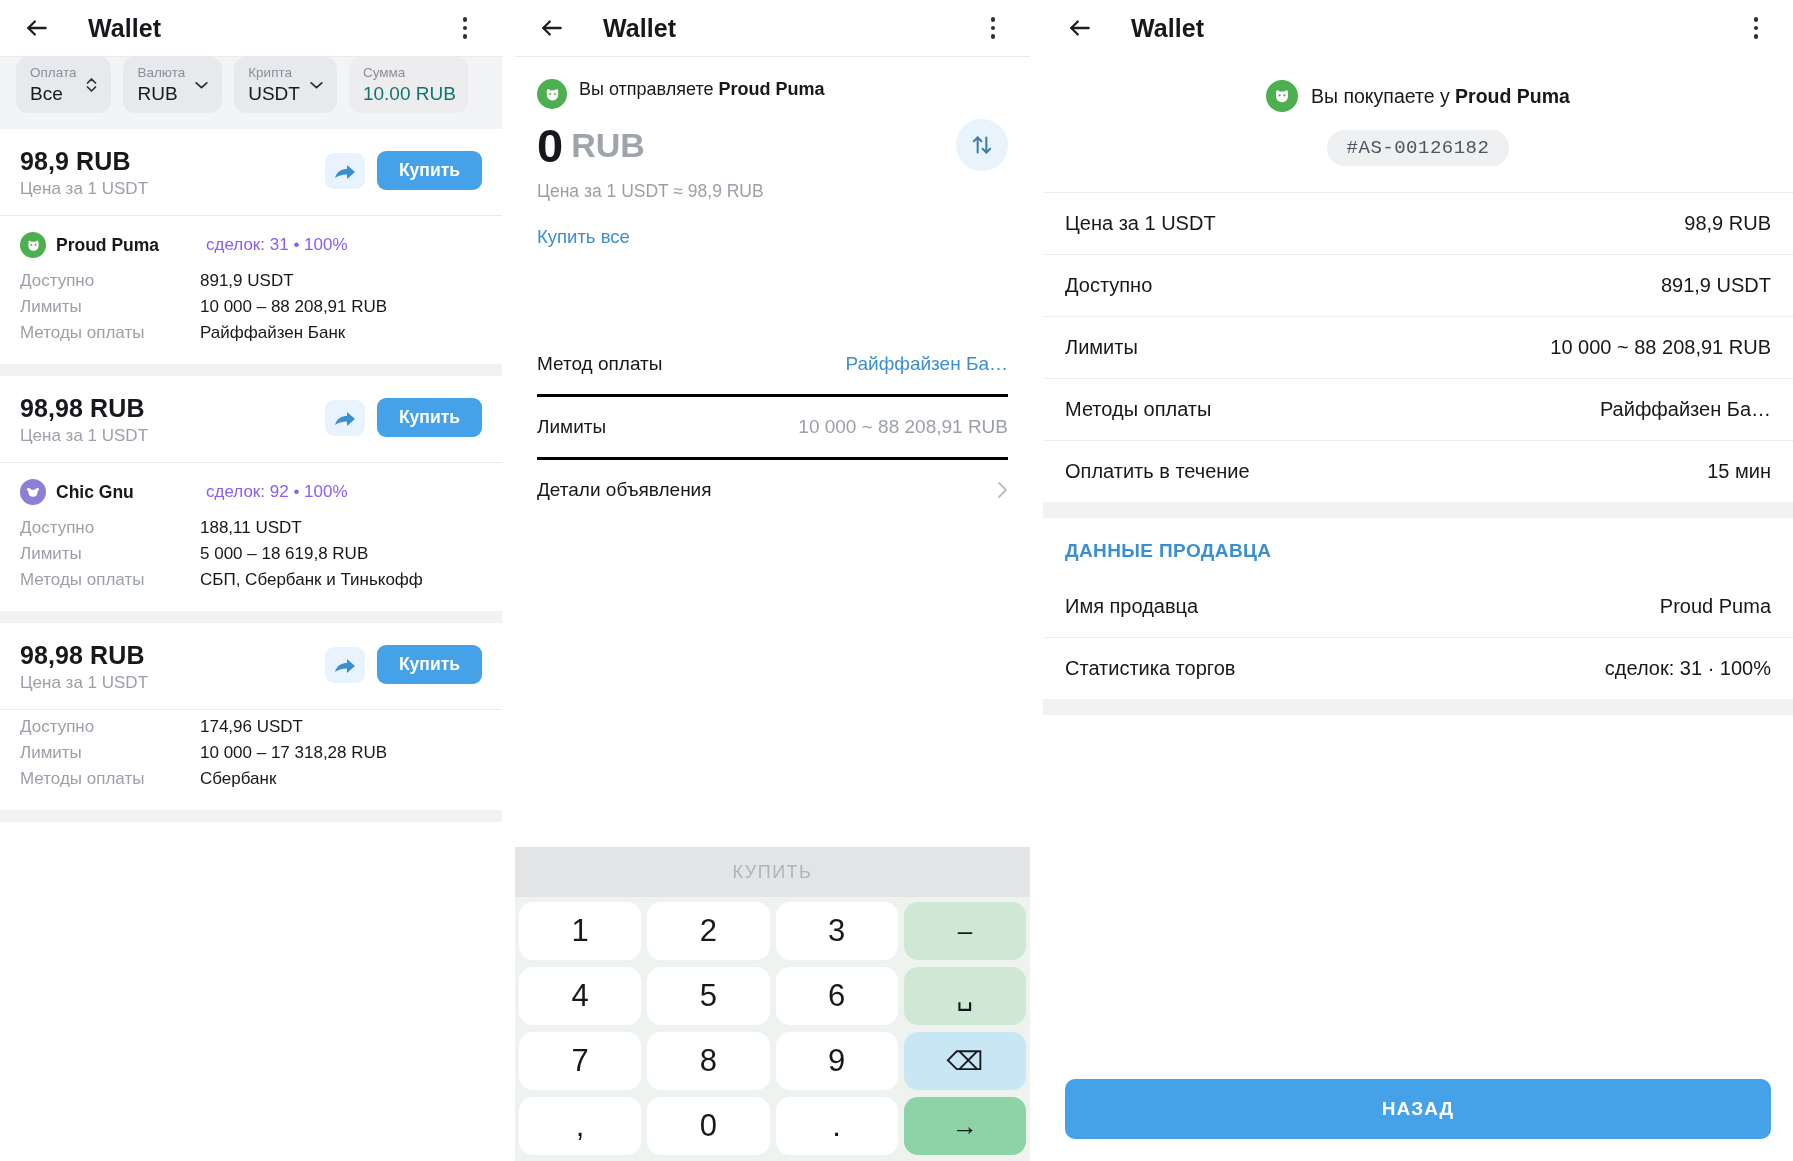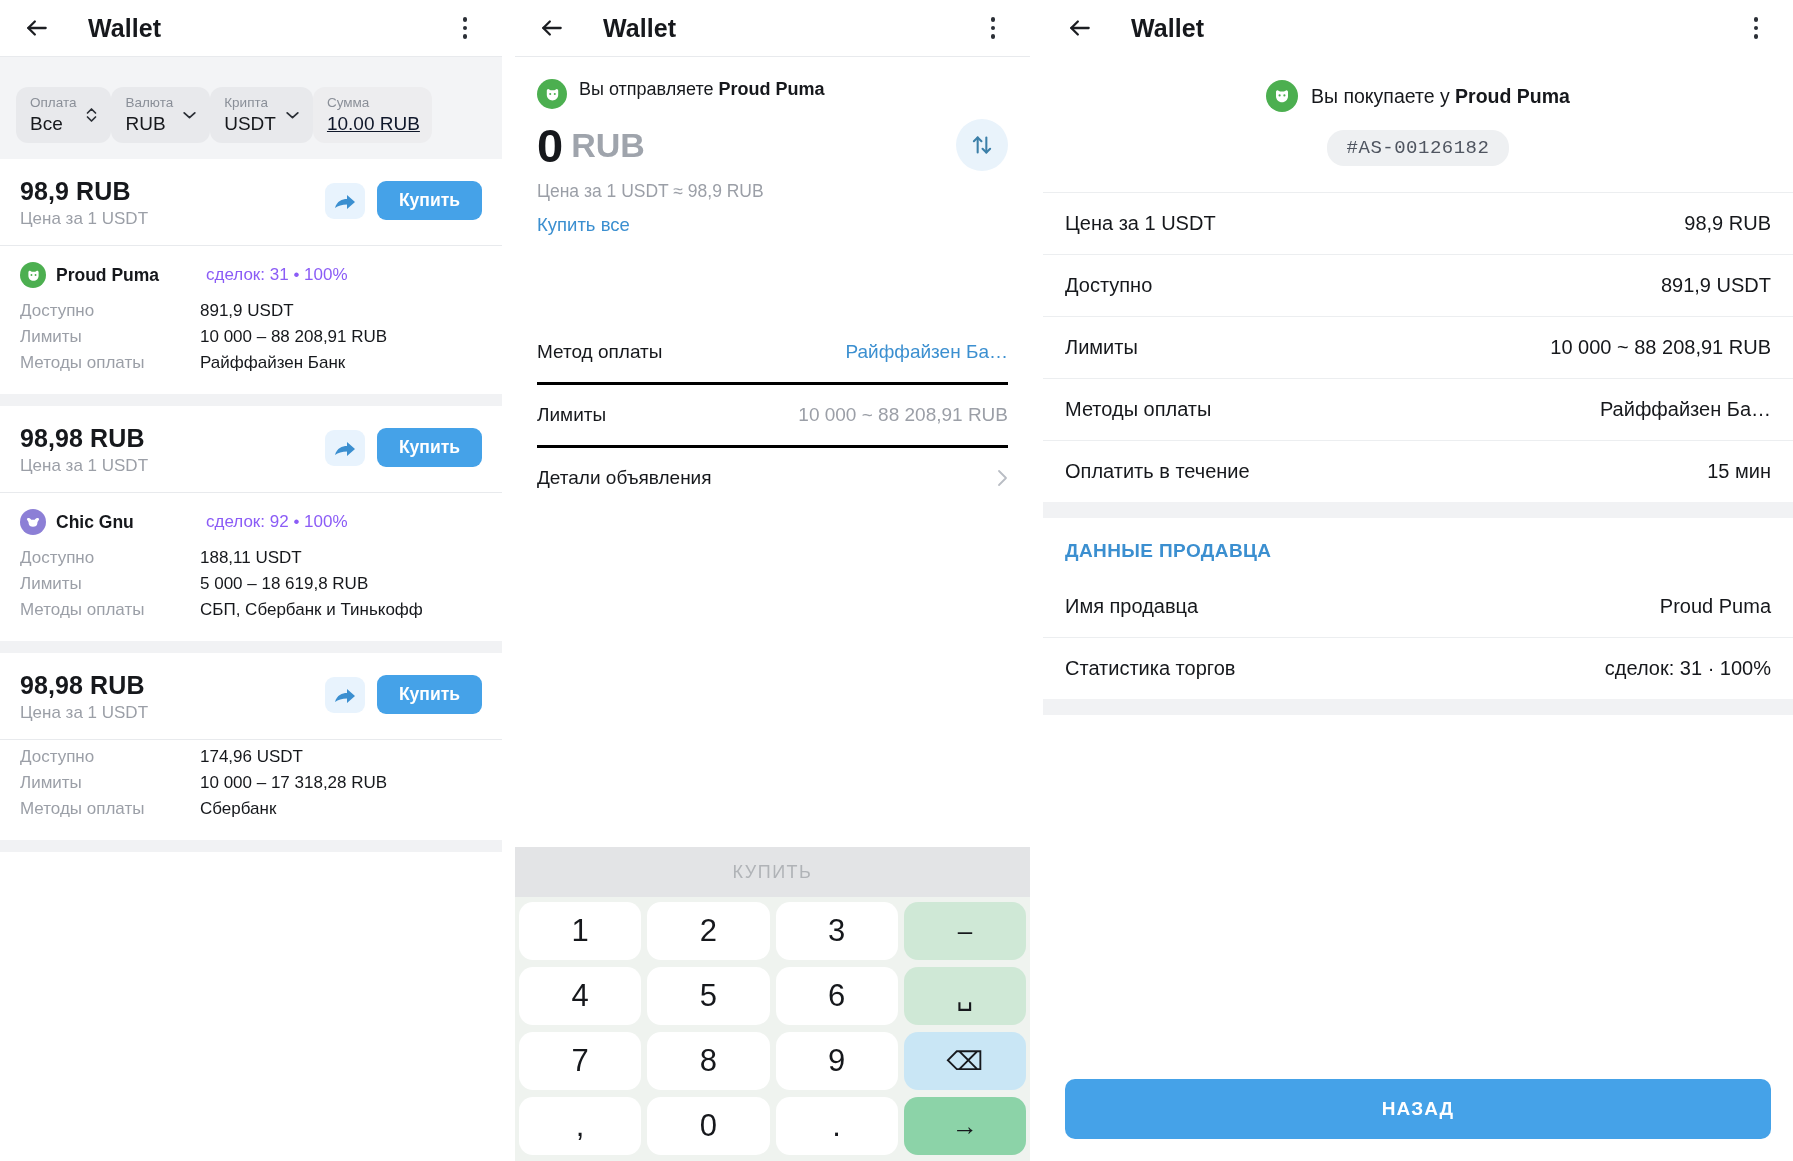--- a/index.html
+++ b/index.html
@@ -38,36 +38,36 @@
     position: absolute; right: 24px; top: 50%; transform: translateY(-50%);
     width: 26px; height: 26px;
     display: flex; flex-direction: column; align-items: center; justify-content: center;
     gap: 4px; cursor: pointer;
   }
   .kebab i { width: 4.5px; height: 4.5px; border-radius: 50%; background: #2b2f36; display: block; }
 
   
   .filters {
     background: #f3f4f6;
-    padding: 30px 16px 16px 16px;
-    display: flex; 
+    padding: 0 16px 16px 16px;
+    display: flex; gap: 12px;
     border-top: 1px solid #e8eaed;
   }
   .chip {
     background: #e8e9ec;
     border-radius: 12px;
     padding: 8px 12px 9px 14px;
     display: flex; align-items: center; gap: 8px;
     cursor: pointer; flex: none;
   }
   .chip-texts { display: flex; flex-direction: column; line-height: 1.15; }
   .chip-label { font-size: 13.5px; color: #8a8f98; }
   .chip-value { font-size: 19px; color: #17191d; font-weight: 500; margin-top: 2px; }
   .chip.muted { background: #ededef; }
-  .chip.muted .chip-value { color: #0f172a; text-decoration: underline; }
+  .chip.muted .chip-value { color: #0f766e; }
   .chip svg { flex: none; }
 
   
   .card { background: #ffffff; }
   .card-top {
     display: flex; align-items: flex-start;
     padding: 18px 20px 16px 20px;
   }
   .price-block { flex: 1; }
   .price { font-size: 25px; font-weight: bold; color: #16181c; letter-spacing: 0.1px; }
@@ -112,21 +112,21 @@
   .seller-text b { font-weight: bold; }
   .amount-row { display: flex; align-items: center; margin-top: 10px; }
   .amount-big { font-size: 47px; font-weight: bold; color: #16181c; line-height: 1; }
   .amount-cur { font-size: 34px; font-weight: bold; color: #9fa4ac; margin-left: 8px; }
   .swap-btn {
     margin-left: auto; width: 52px; height: 52px; border-radius: 50%;
     background: #e9f3fb; display: flex; align-items: center; justify-content: center;
     cursor: pointer;
   }
   .rate-line { font-size: 17.5px; color: #9b9fa7; margin-top: 10px; }
-  .buy-all { font-size: 18.5px; color: #3b8fd0; margin-top: 12px; cursor: pointer; }
+  .buy-all { font-size: 18.5px; color: #3b8fd0; margin-top: 24px; cursor: pointer; }
   .p2-rows { margin-top: 86px; }
   .p2-row {
     display: flex; align-items: center; justify-content: space-between;
     padding: 19px 0 19px 0; margin: 0 22px;
     border-bottom: 3px solid #000000;
   }
   .p2-row:last-child { border-bottom: none; }
   .p2-key { font-size: 19px; color: #16181c; }
   .p2-val { font-size: 19px; color: #16181c; }
   .p2-val.link { color: #3b8fd0; }

